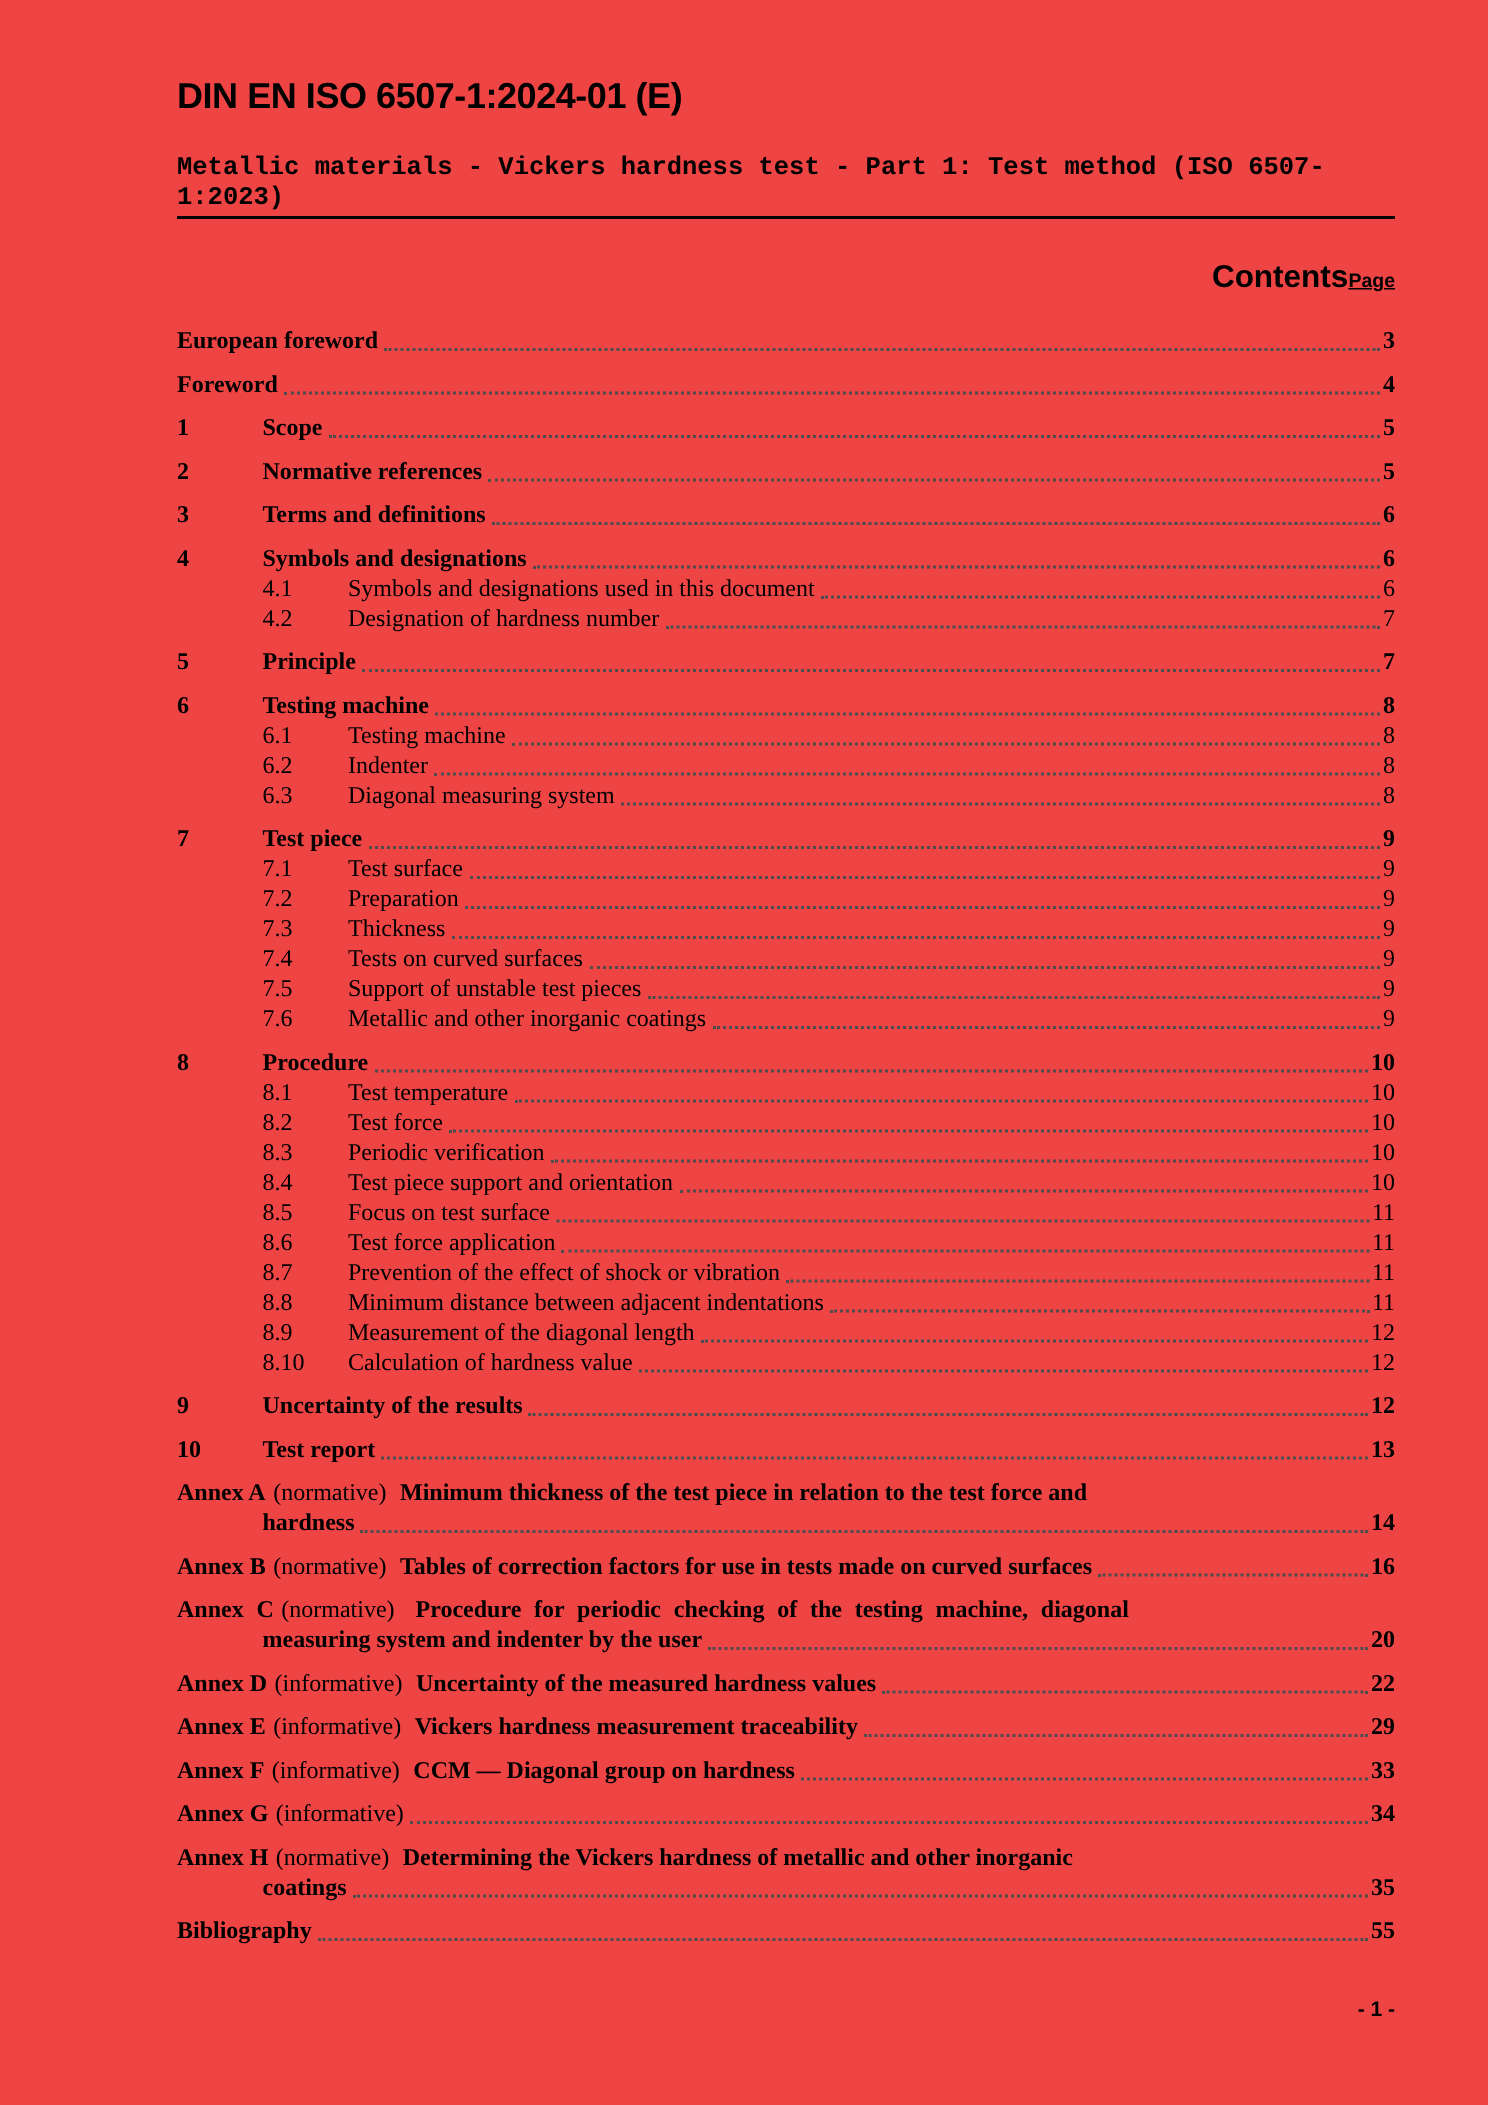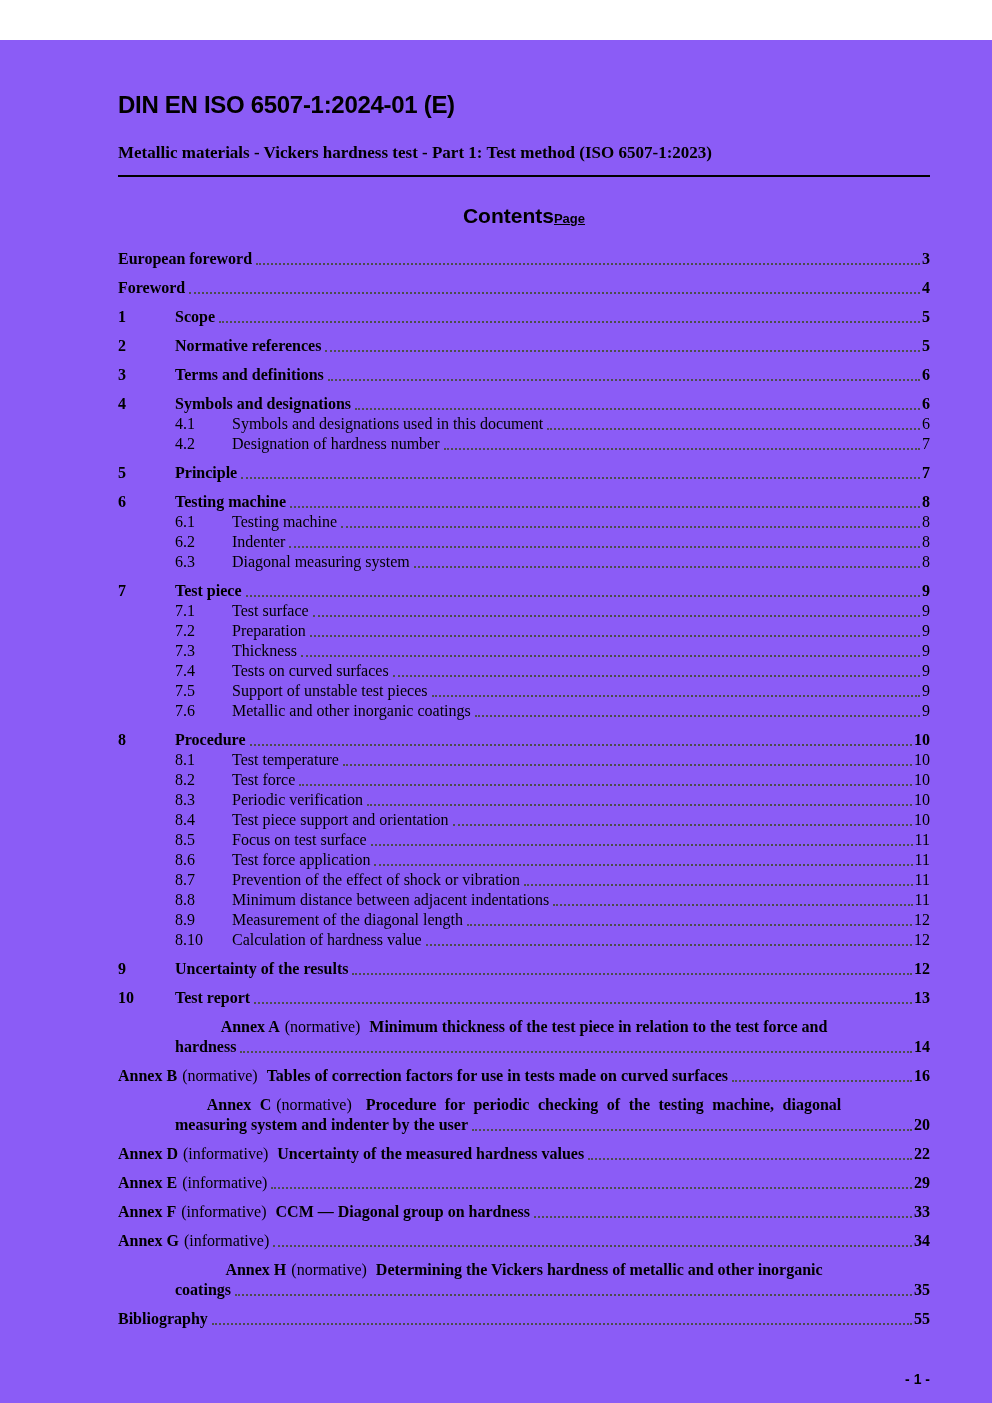--- a/index.html
+++ b/index.html
@@ -1,32 +1,32 @@
 <!DOCTYPE html>
 <html><head>
 <meta charset="utf-8">
 <style>
   html,body{margin:0;padding:0;background:#ffffff;}
   body{width:992px;height:1403px;position:relative;color:#000;
        font-family:"Liberation Serif",serif;-webkit-font-smoothing:antialiased;}
-  .sheet{position:absolute;inset:0;background:#8b5cf6;margin-top:40px;}
+  .sheet{position:absolute;inset:0;background:#ef4444;}
   .content{position:absolute;left:118px;top:51px;width:812px;}
 
   .docid{margin:0;font-family:"Liberation Sans",sans-serif;font-weight:bold;
          font-size:24px;line-height:28px;letter-spacing:-0.3px;}
-  .doctitle{margin:24px 0 0 0;font-family:Liberation Serif, serif;font-weight:bold;
-            font-size:17px;line-height:20px;border-bottom:2px solid #000;padding-bottom:12px;}
-
-  .contents-row{display:flex;justify-content:center;align-items:baseline;margin-top:27px;}
+  .doctitle{margin:24px 0 0 0;font-family:Liberation Mono, monospace;font-weight:bold;
+            font-size:17px;line-height:20px;border-bottom:2px solid #000;padding-bottom:1px;}
+
+  .contents-row{display:flex;justify-content:flex-end;align-items:baseline;margin-top:27px;}
   .contents-heading{font-family:"Liberation Sans",sans-serif;font-weight:bold;font-size:21px;line-height:24px;}
   .page-label{font-family:"Liberation Sans",sans-serif;font-weight:bold;font-size:13px;text-decoration:underline;}
 
   #toc{margin-top:21px;font-size:16px;line-height:20px;}
   .row{display:flex;white-space:nowrap;}
-  .row.mt{margin-top:9px;justify-content:center;}
+  .row.mt{margin-top:9px;}
   #toc .row:first-child{margin-top:0;}
   .num{width:57px;flex:none;}
   .indent{width:57px;flex:none;}
   .b{font-weight:bold;}
   .leader{flex:1 1 auto;min-width:8px;border-bottom:2px dotted #4d4d4d;
           align-self:flex-end;margin:0 2px 4px 4px;}
   .page-num{flex:none;}
   .qual{margin-left:5px;font-weight:normal;}
   .desc{margin-left:9px;font-weight:bold;}
   .row.wide{word-spacing:4.5px;}
@@ -298,20 +298,21 @@
         <div class="row annex mt">
           <span class="prefix b">Annex D</span>
           <span class="qual">(informative)</span>
           <span class="desc">Uncertainty of the measured hardness values</span>
           <span class="leader"></span>
           <span class="page-num b">22</span>
         </div>
         <div class="row annex mt">
           <span class="prefix b">Annex E</span>
           <span class="qual">(informative)</span>
+          <span class="desc">Vickers hardness measurement traceability</span>
           <span class="leader"></span>
           <span class="page-num b">29</span>
         </div>
         <div class="row annex mt">
           <span class="prefix b">Annex F</span>
           <span class="qual">(informative)</span>
           <span class="desc">CCM — Diagonal group on hardness</span>
           <span class="leader"></span>
           <span class="page-num b">33</span>
         </div>

